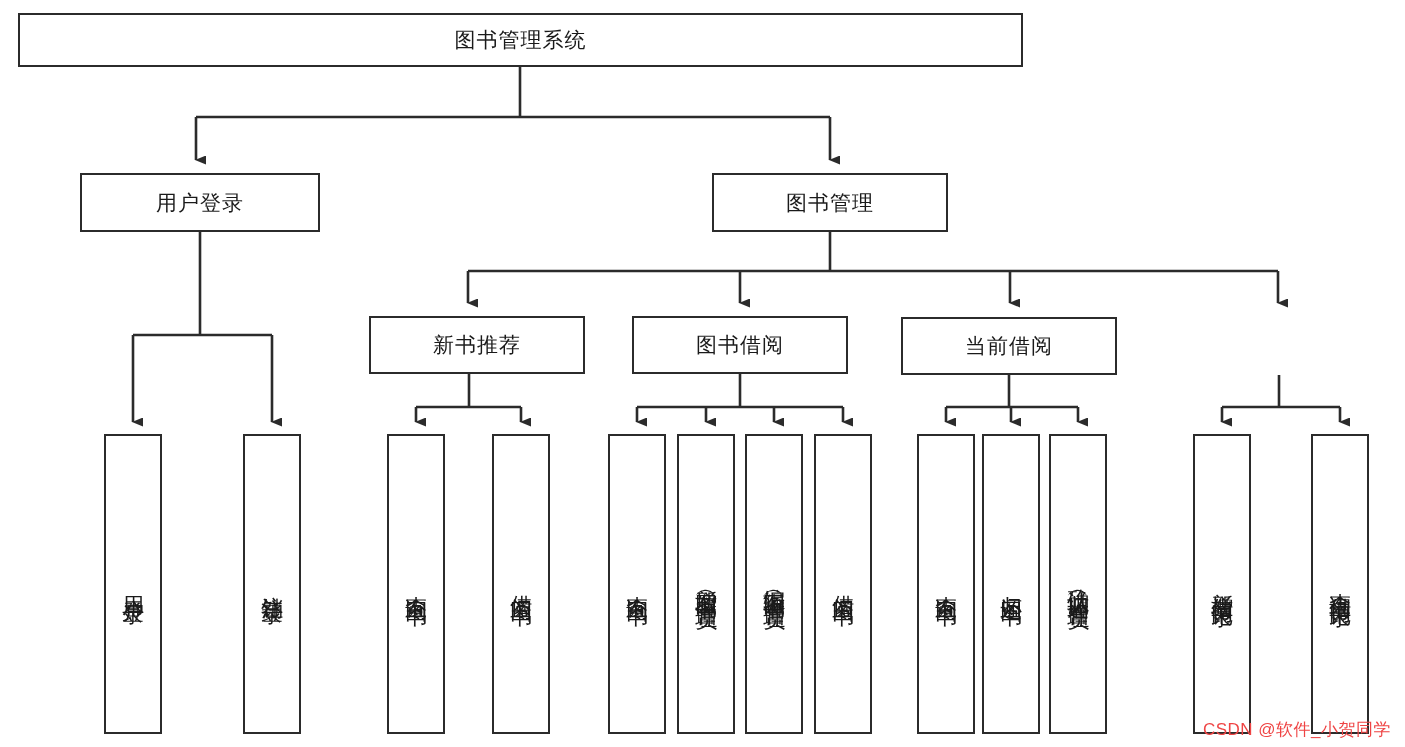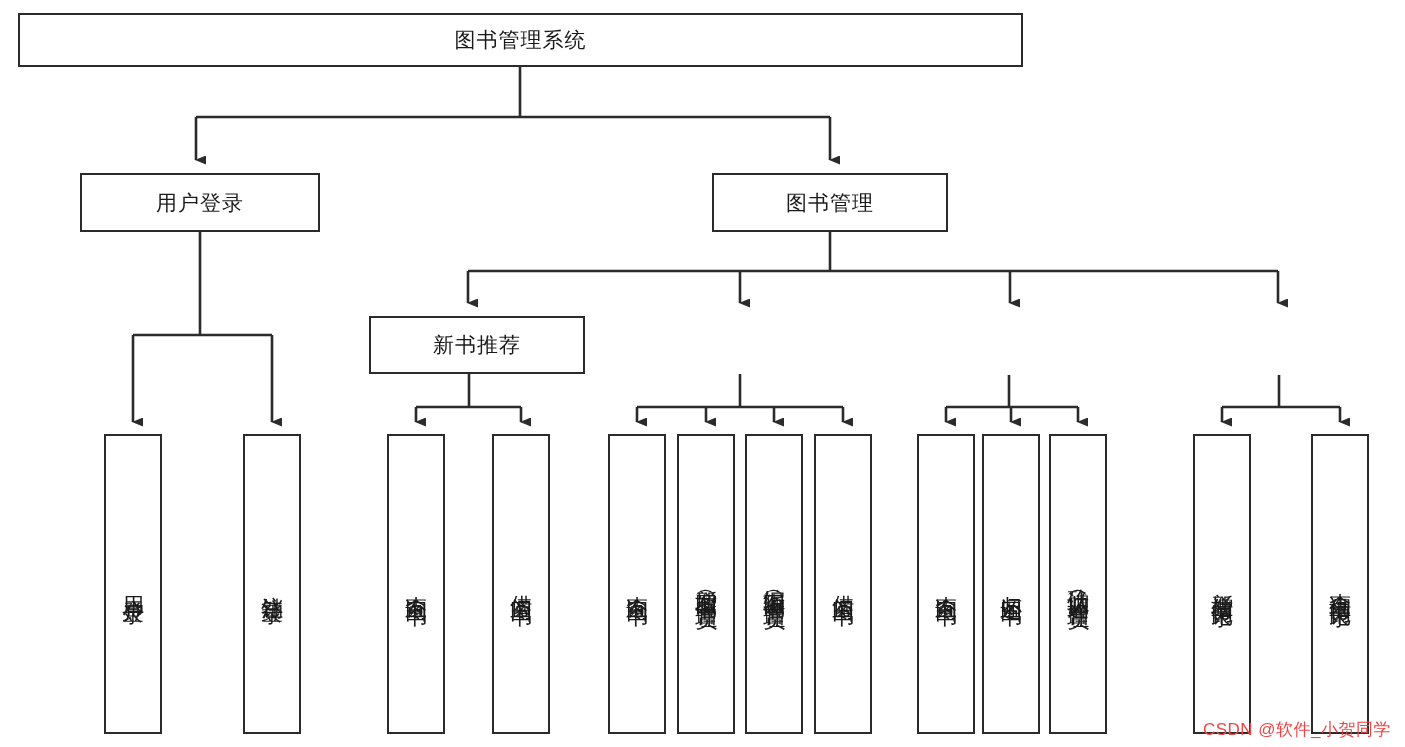--- a/index.html
+++ b/index.html
@@ -124,20 +124,26 @@
   <div class="node horiz" style="left:80px; top:173px; width:240px; height:59px;">
     <span class="htext">用户登录</span>
   </div>
   <div class="node horiz" style="left:712px; top:173px; width:236px; height:59px;">
     <span class="htext">图书管理</span>
   </div>
 
   <div class="node horiz" style="left:361px; top:316px; width:216px; height:58px;margin-left:8px;">
     <span class="htext">新书推荐</span>
   </div>
+  <div class="node horiz" style="left:632px; top:316px; width:216px; height:58px;">
+    <span class="htext">图书借阅</span>
+  </div>
+  <div class="node horiz" style="left:901px; top:317px; width:216px; height:58px;">
+    <span class="htext">当前借阅</span>
+  </div>
 
   <div class="node vert" style="left:104px; top:434px; width:58px; height:300px;">
     <span class="vtext">用户登录</span>
   </div>
   <div class="node vert" style="left:243px; top:434px; width:58px; height:300px;">
     <span class="vtext">注销登录</span>
   </div>
 
   <div class="node vert" style="left:387px; top:434px; width:58px; height:300px;">
     <span class="vtext">查询图书</span>

